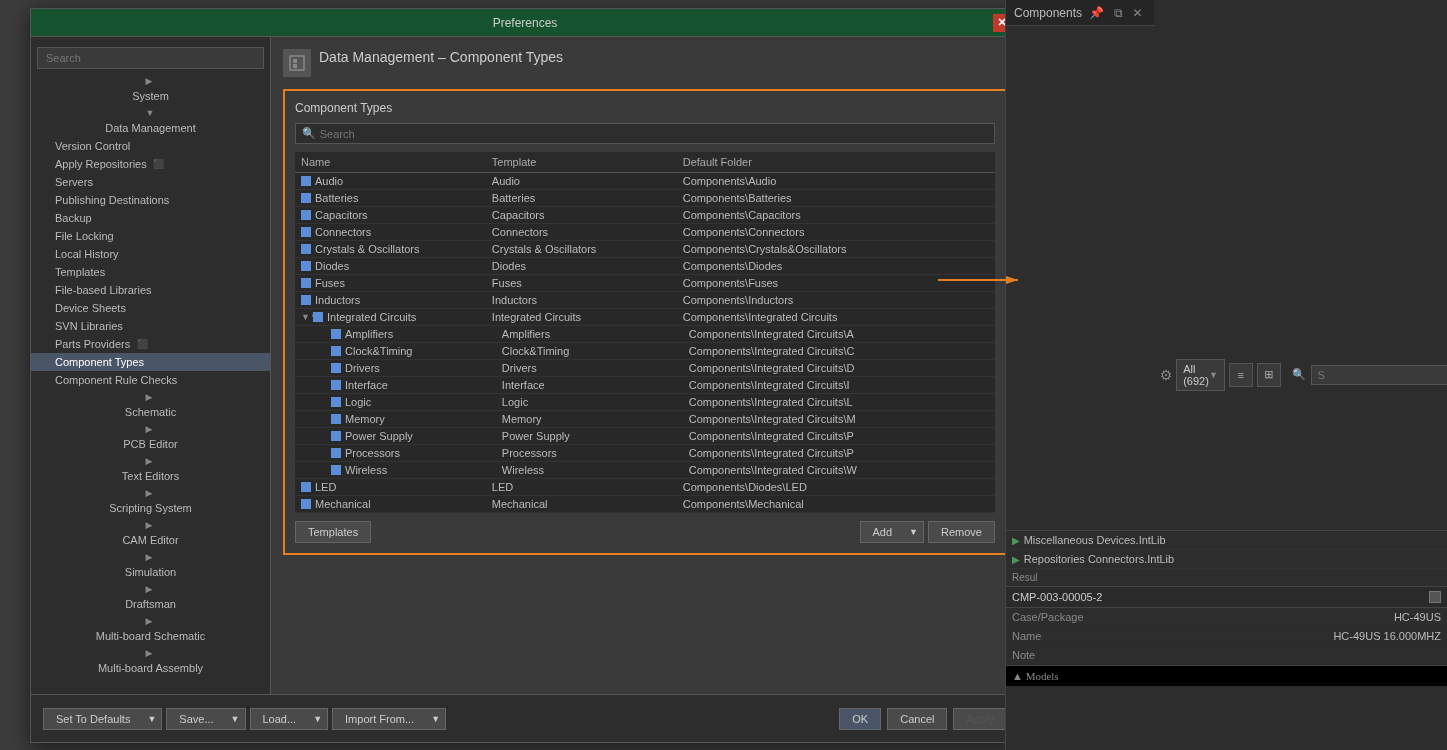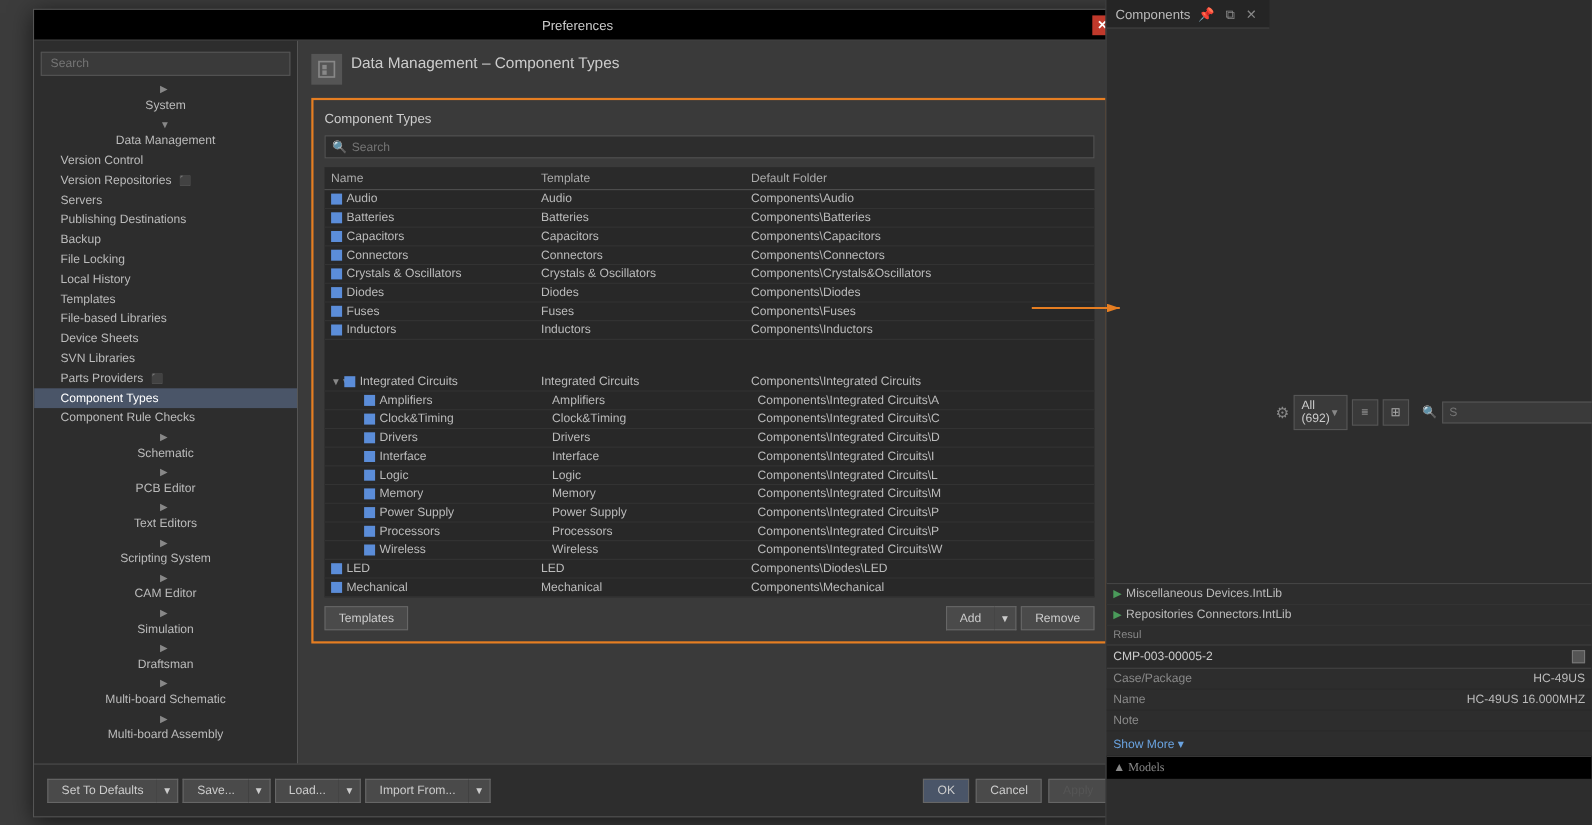--- a/index.html
+++ b/index.html
@@ -20,21 +20,21 @@
       left: 30px;
       top: 8px;
       width: 990px;
       height: 735px;
       background: #3a3a3a;
       border: 1px solid #555;
       box-shadow: 0 4px 20px rgba(0,0,0,0.6);
     }
 
     .dialog-titlebar {
-      background: #000000;
+      background: #14532d;
       height: 28px;
       display: flex;
       align-items: center;
       justify-content: center;
       padding: 0 8px;
       border-bottom: 1px solid #555;
     }
     .dialog-title {
       color: #ccc;
       font-size: 12px;
@@ -176,21 +176,21 @@
 
     .table-row {
       display: grid;
       grid-template-columns: 2fr 2fr 3fr 20px;
       padding: 2px 6px;
       font-size: 11px;
       color: #bbb;
       border-bottom: 1px solid #333;
       align-items: center;
     }
-    .table-row.group-header { padding-left: 6px; margin-top: 30px; }
+    .table-row.group-header { padding-left: 6px; }
     .table-row.sub-row { padding-left: 20px; }
 
     .row-icon {
       display: inline-block;
       width: 10px;
       height: 10px;
       background: #5b8dd9;
       margin-right: 4px;
       vertical-align: middle;
     }
@@ -414,21 +414,21 @@
 
       <div class="tree-item parent">
         <span class="expand-arrow open"></span>
         <span>Data Management</span>
       </div>
 
       <div class="tree-item child">
         <span>Version Control</span>
       </div>
       <div class="tree-item child">
-        <span>Version Repositories</span>
+        <span>Apply Repositories</span>
         <span style="font-size:9px;color:#5b8dd9;margin-left:3px">⬛</span>
       </div>
       <div class="tree-item child">
         <span>Servers</span>
       </div>
       <div class="tree-item child">
         <span>Publishing Destinations</span>
       </div>
       <div class="tree-item child">
         <span>Backup</span>
@@ -806,23 +806,20 @@
         <span class="detail-value">HC-49US</span>
       </div>
       <div class="comp-detail-row" style="padding:3px 6px;">
         <span class="detail-label">Name</span>
         <span class="detail-value">HC-49US 16.000MHZ</span>
       </div>
       <div class="comp-detail-row" style="padding:3px 6px;">
         <span class="detail-label">Note</span>
         <span class="detail-value"></span>
       </div>
-      <div style="padding:4px 6px;">
-        <span class="show-more">Show More ▾</span>
-      </div>
       <div class="models-header">
         <span>▲ Models</span>
       </div>
     </div>
   </div>
 </div>
 
 <svg style="position:absolute;left:928px;top:240px;pointer-events:none;z-index:500" width="100" height="80">
   <defs>
     <marker id="arrowhead" markerWidth="6" markerHeight="4" refX="6" refY="2" orient="auto">

